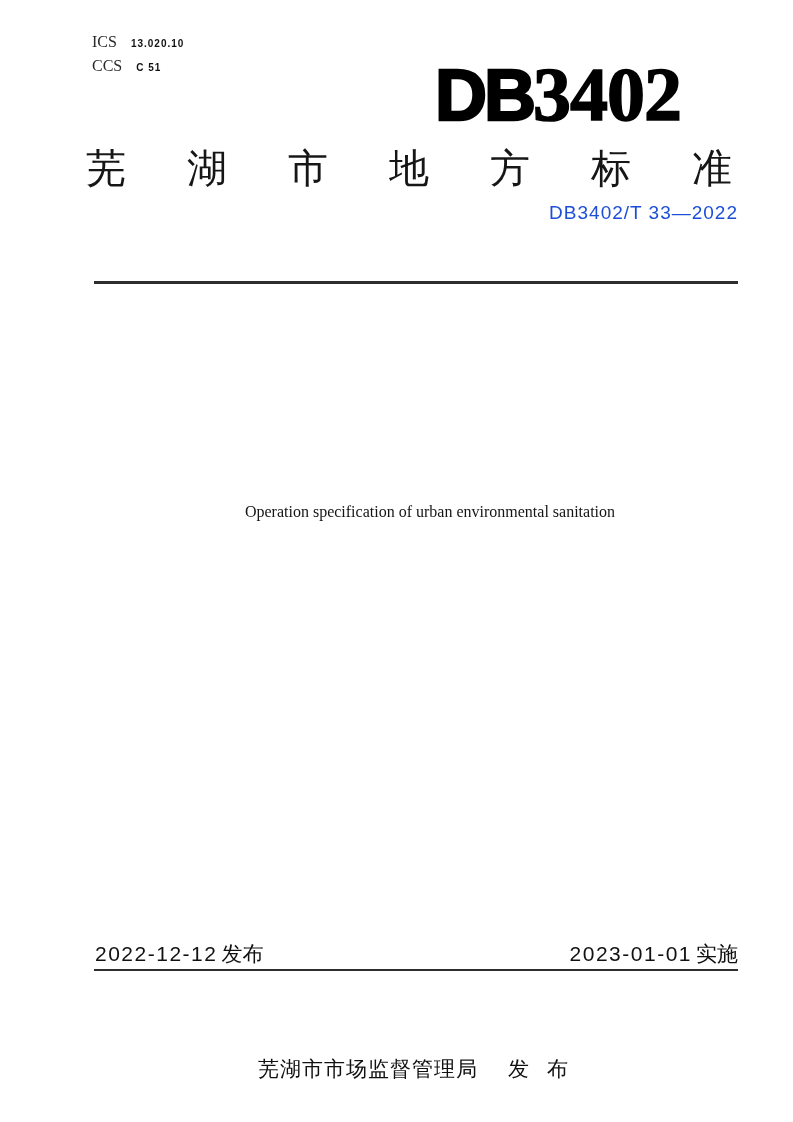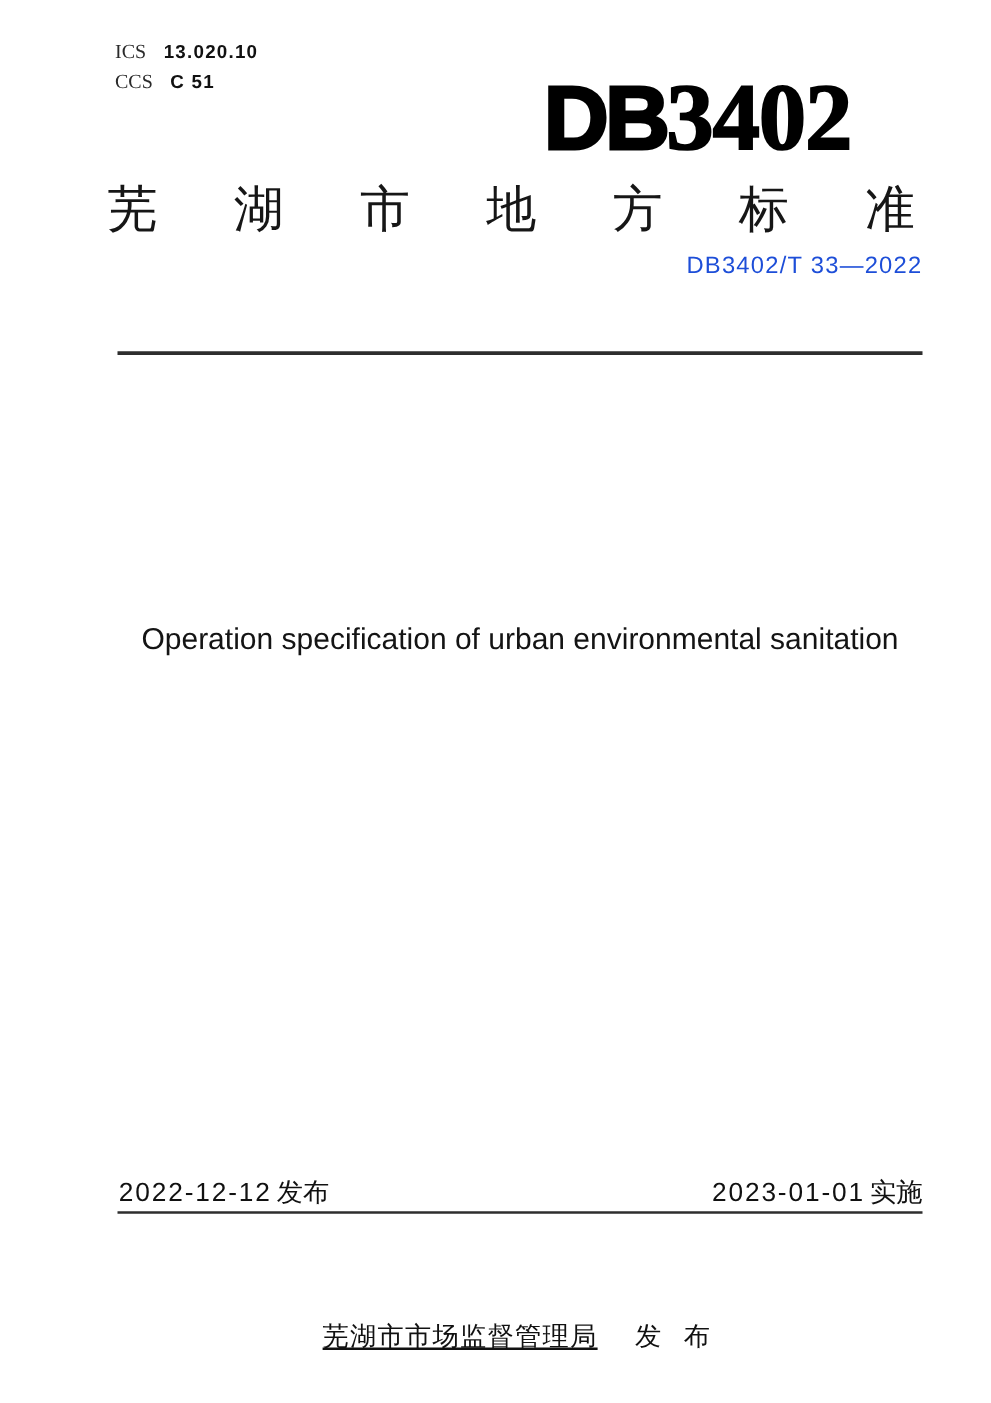--- a/index.html
+++ b/index.html
@@ -11,21 +11,21 @@
     color: #1a1a1a;
     font-family: "Liberation Sans", sans-serif;
     overflow: hidden;
     border-radius: 21px;
   }
 
   
   .code-block { position: absolute; left: 92px; top: 30px; }
   .code-row { display: flex; align-items: baseline; gap: 14px; height: 24px; line-height: 24px; }
   .code-row .lbl { font-family: "Liberation Serif", serif; font-size: 16px; color: #2a2a2a; }
-  .code-row .val { font-size: 15px; font-weight: bold; letter-spacing: 1px; color: #111; }
+  .code-row .val { font-size: 10px; font-weight: bold; letter-spacing: 1px; color: #111; }
 
   
   .logo {
     position: absolute; top: 56px; right: 112px;
     line-height: 1; white-space: nowrap; color: #000;
   }
   .logo .prefix {
     font-family: "Liberation Sans", sans-serif;
     font-weight: 900; font-size: 72px; letter-spacing: -3px; margin-top: 37px;
     -webkit-text-stroke: 2.5px #000;
@@ -55,42 +55,42 @@
   .rule-top { top: 281px; height: 3px; }
   .rule-bottom { top: 969px; height: 2px; }
 
   
   .title-cn {
     position: absolute; left: 94px; width: 644px; top: 429px;
     text-align: center; font-size: 40px; font-weight: bold;
     letter-spacing: 1px; color: #0e0e0e; line-height: 44px;
   }
   .title-en {
-    position: absolute; left: 94px; width: 644px; top: 500px;
-    text-align: center; font-family: Liberation Sans, sans-serif;
-    font-size: 24px; color: #141414; line-height: 24px;
+    position: absolute; left: 108px; width: 644px; top: 500px;
+    text-align: center; font-family: Liberation Serif, serif;
+    font-size: 16px; color: #141414; line-height: 24px;
   }
 
   
   .dates {
     position: absolute; left: 95px; top: 940px; width: 643px;
     display: flex; justify-content: space-between;
     font-size: 21px; color: #111;
   }
   .date-item { white-space: nowrap; }
   .date-num { letter-spacing: 1.5px; }
   .date-lbl { margin-left: 4px; }
 
   
   .publisher {
     position: absolute; left: 94px; width: 644px; top: 1027px;
     display: flex; justify-content: center; align-items: baseline; gap: 30px;
     font-size: 21px; color: #111;
   }
-  .publisher .org { letter-spacing: 1px; text-decoration: underline; }
+  .publisher .org { letter-spacing: 1px; }
   .publisher .action { letter-spacing: 6px; margin-top: 28px; }
 </style>
 </head>
 <body>
 
 <div class="page">
 
   <div class="code-block">
     <div class="code-row">
       <span class="lbl">ICS</span>

